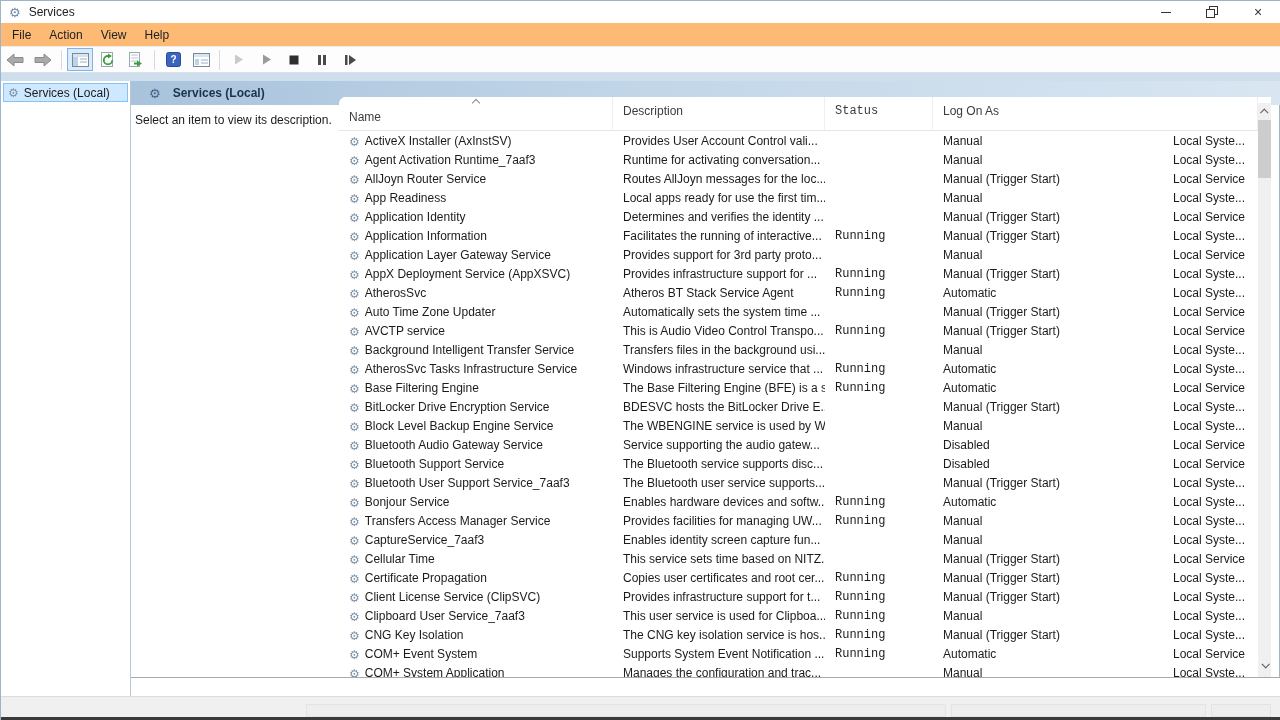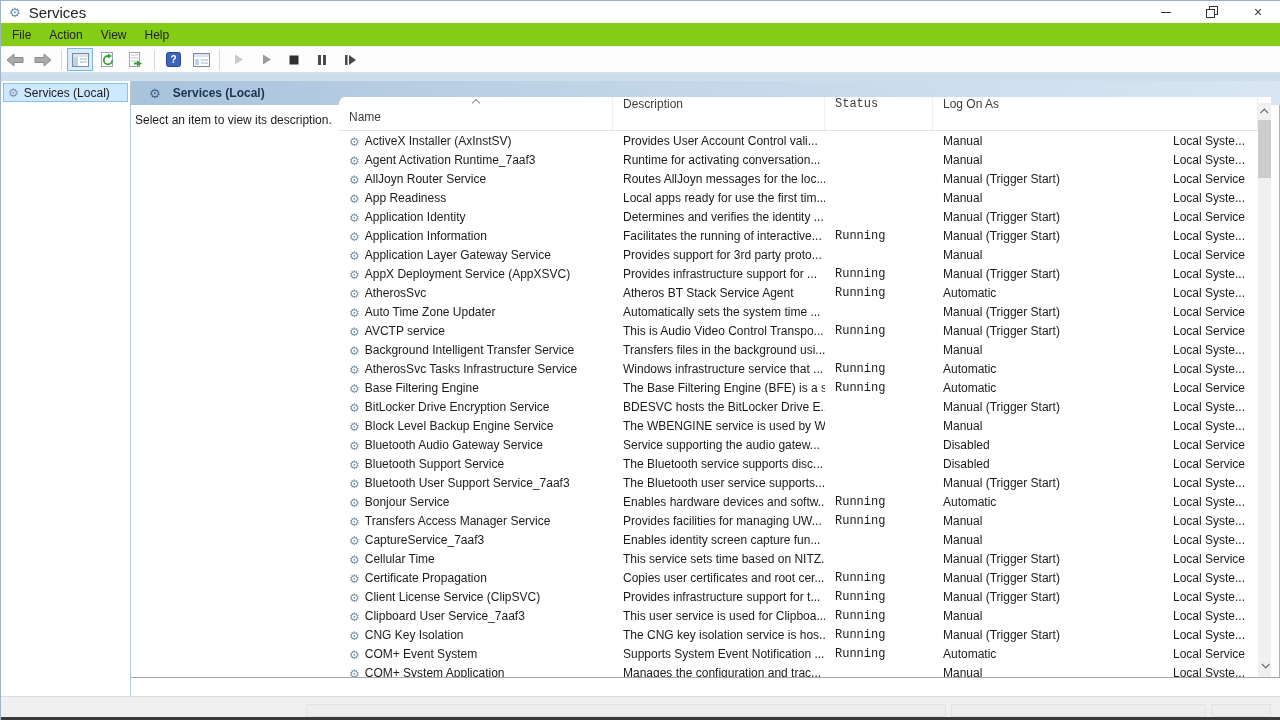--- a/index.html
+++ b/index.html
@@ -3,28 +3,28 @@
 <meta charset="utf-8">
 <style>
   * { margin:0; padding:0; box-sizing:border-box; }
   html,body { width:1280px; height:720px; overflow:hidden; }
   body { font-family:"Liberation Sans","DejaVu Sans",sans-serif; font-size:12px; color:#1b1b1b; background:#fff; }
   #app { position:relative; width:1280px; height:720px; background:#fff; border:1px solid #9db4c8; }
 
   
   .titlebar { position:absolute; left:0; top:0; width:1280px; height:22px; background:#fff; display:flex; align-items:center; }
   .title-icon { margin-left:8px; font-size:13px; color:#6d8aa8; line-height:1; }
-  .title-text { margin-left:8px; font-size:15px; color:#222; }
+  .title-text { margin-left:8px; font-size:12px; color:#222; }
   .win-controls { position:absolute; right:0; top:0; height:22px; display:flex; }
   .win-btn { width:46px; height:22px; display:flex; align-items:center; justify-content:center; cursor:default; }
   .glyph-min { width:10px; height:1px; background:#333; }
   .glyph-close { font-size:14px; color:#333; line-height:1; }
 
   
-  .menubar { position:absolute; left:0; top:22px; width:1280px; height:23px; background:#84cc16; display:flex; align-items:center; }
+  .menubar { position:absolute; left:0; top:22px; width:1280px; height:23px; background:#fdba74; display:flex; align-items:center; }
   .menu-item { padding:3px 9px; color:#222; }
   .menu-item:first-child { margin-left:2px; }
 
   
   .toolbar { position:absolute; left:0; top:45px; width:1280px; height:27px; background:#fdfdfd; border-top:1px solid #ececec; border-bottom:1px solid #d9e2ea; display:flex; align-items:center; }
   .tb-btn { width:26px; height:23px; display:flex; align-items:center; justify-content:center; margin:0 1px; border:1px solid transparent; }
   .tb-btn.active { background:#dcebf9; border:1px solid #7eb4ea; }
   .tb-sep { width:1px; height:20px; background:#d9d9d9; margin:0 4px; }
   .toolbar svg { display:block; }
 
@@ -39,21 +39,21 @@
             background:linear-gradient(90deg,#a9c3dc 0%,#c2d6e8 45%,#d9e6f2 100%); display:flex; align-items:center; }
   .banner-gear { margin-left:18px; font-size:13px; color:#3f6288; line-height:1; }
   .banner-title { margin-left:12px; color:#18344f; font-weight:bold; }
 
   .hint-pane { position:absolute; left:130px; top:104px; width:208px; height:572px; background:#fff; padding:8px 4px 0 4px; }
   .hint-text { color:#1b1b1b; }
 
   
   .list-pane { position:absolute; left:338px; top:96px; width:932px; height:580px; background:#fff; border-top-left-radius:7px; overflow:hidden; }
   .list-header { position:absolute; left:0; top:0; width:919px; height:34px; background:#fff; border-bottom:1px solid #e5e5e5; display:flex; }
-  .hcell { position:relative; display:flex; align-items:flex-start; padding:0 0 6px 10px; color:#3c3c3c; border-right:1px solid #efefef; white-space:nowrap; overflow:hidden; }
+  .hcell { position:relative; display:flex; align-items:center; padding:0 0 6px 10px; color:#3c3c3c; border-right:1px solid #efefef; white-space:nowrap; overflow:hidden; }
   .sort-caret { position:absolute; left:50%; top:3px; width:6px; height:6px; border-left:1px solid #8a8a8a; border-top:1px solid #8a8a8a; transform:translateX(-50%) rotate(45deg); }
   .list-body { position:absolute; left:0; top:34px; width:919px; height:546px; overflow:hidden; }
   .lrow { display:flex; height:19px; align-items:center; }
   .lcell { white-space:nowrap; overflow:hidden; padding-left:10px; }
   .c-name    { width:274px; display:flex; align-items:flex-end; }
   .c-desc    { width:212px; }
   .c-status  { width:108px;font-family:Liberation Mono, monospace; }
   .c-startup { width:230px; }
   .c-logon   { flex:1; }
   .svc-ic { font-size:12px; color:#7d92a8; margin-right:5px; line-height:1; }

